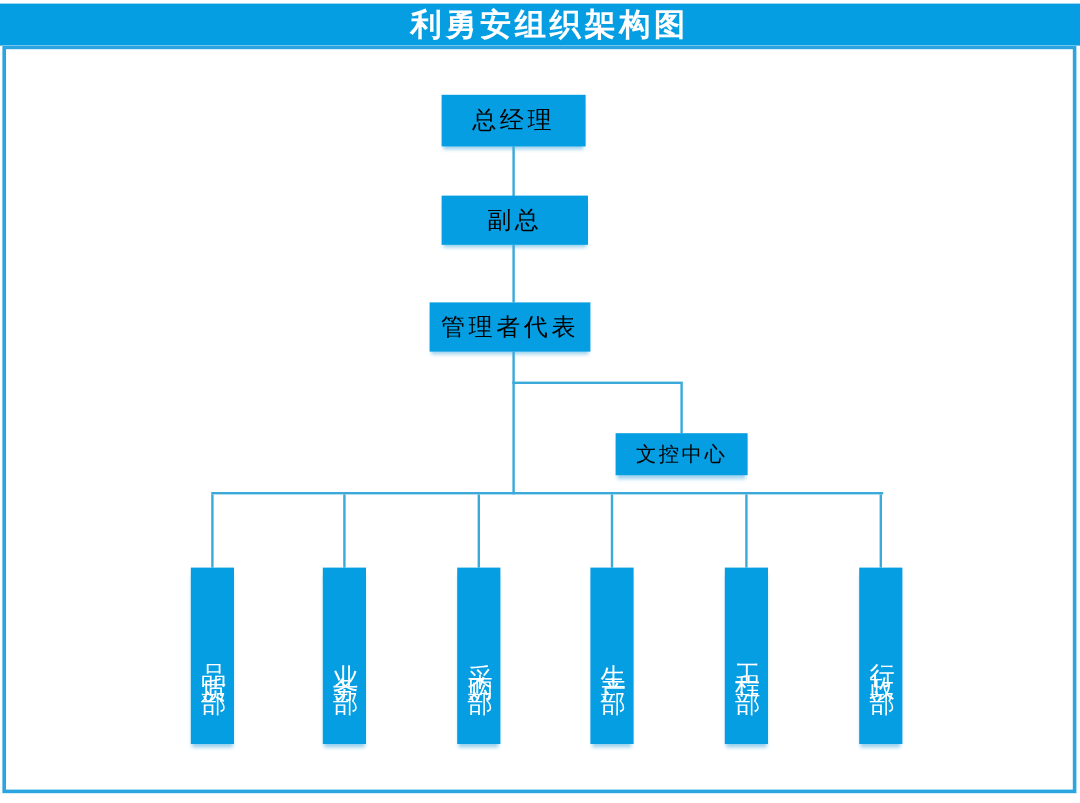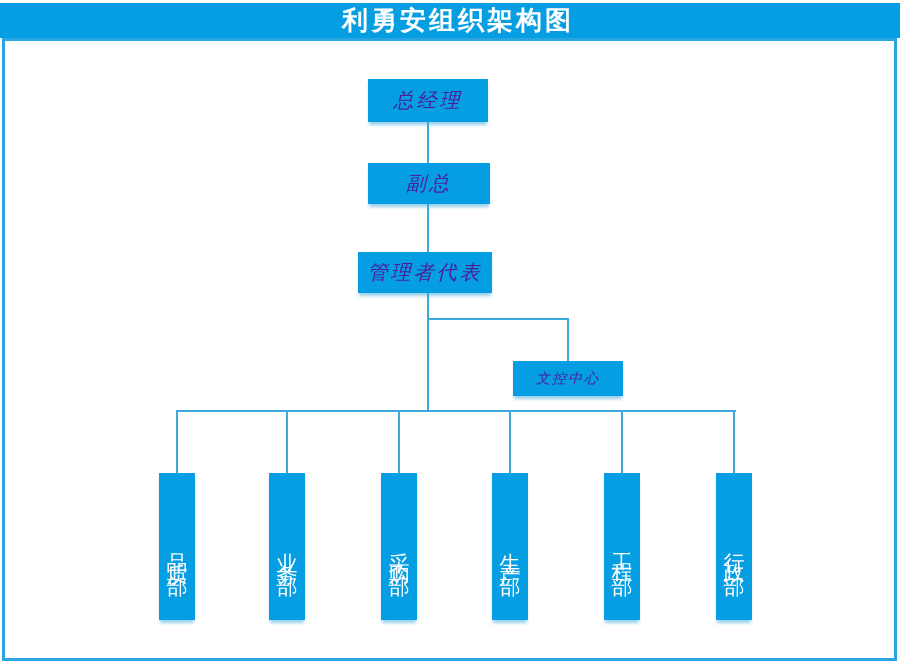--- a/index.html
+++ b/index.html
@@ -40,34 +40,33 @@
     left: 2px; top: 38px;
     width: 895px; height: 623px;
     background: #ffffff;
     border: 3px solid #2aa5e2;
   }
 
   
   .node {
     position: absolute;
     background: #059ee3;
-    color: #4c1d95;
+    color: #000000;
     display: flex;
     align-items: center;
     justify-content: center;
     font-size: 20px;
     letter-spacing: 3px;
     white-space: nowrap;
     box-shadow: 0 4px 3px -1px rgba(70, 170, 220, 0.55);
-    font-style: italic;
   }
   .node-gm     { left: 368px; top:  79px; width: 120px; height: 43px; }
   .node-deputy { left: 368px; top: 163px; width: 122px; height: 41px; }
   .node-rep    { left: 358px; top: 252px; width: 134px; height: 41px; }
-  .node-doc    { left: 513px; top: 361px; width: 110px; height: 35px; font-size: 14px; letter-spacing: 2px; }
+  .node-doc    { left: 513px; top: 361px; width: 110px; height: 35px; font-size: 17px; letter-spacing: 2px; }
 
   
   .dept {
     position: absolute;
     top: 473px;
     width: 36px; height: 147px;
     background: #059ee3;
     display: flex;
     align-items: center;
     justify-content: center;

